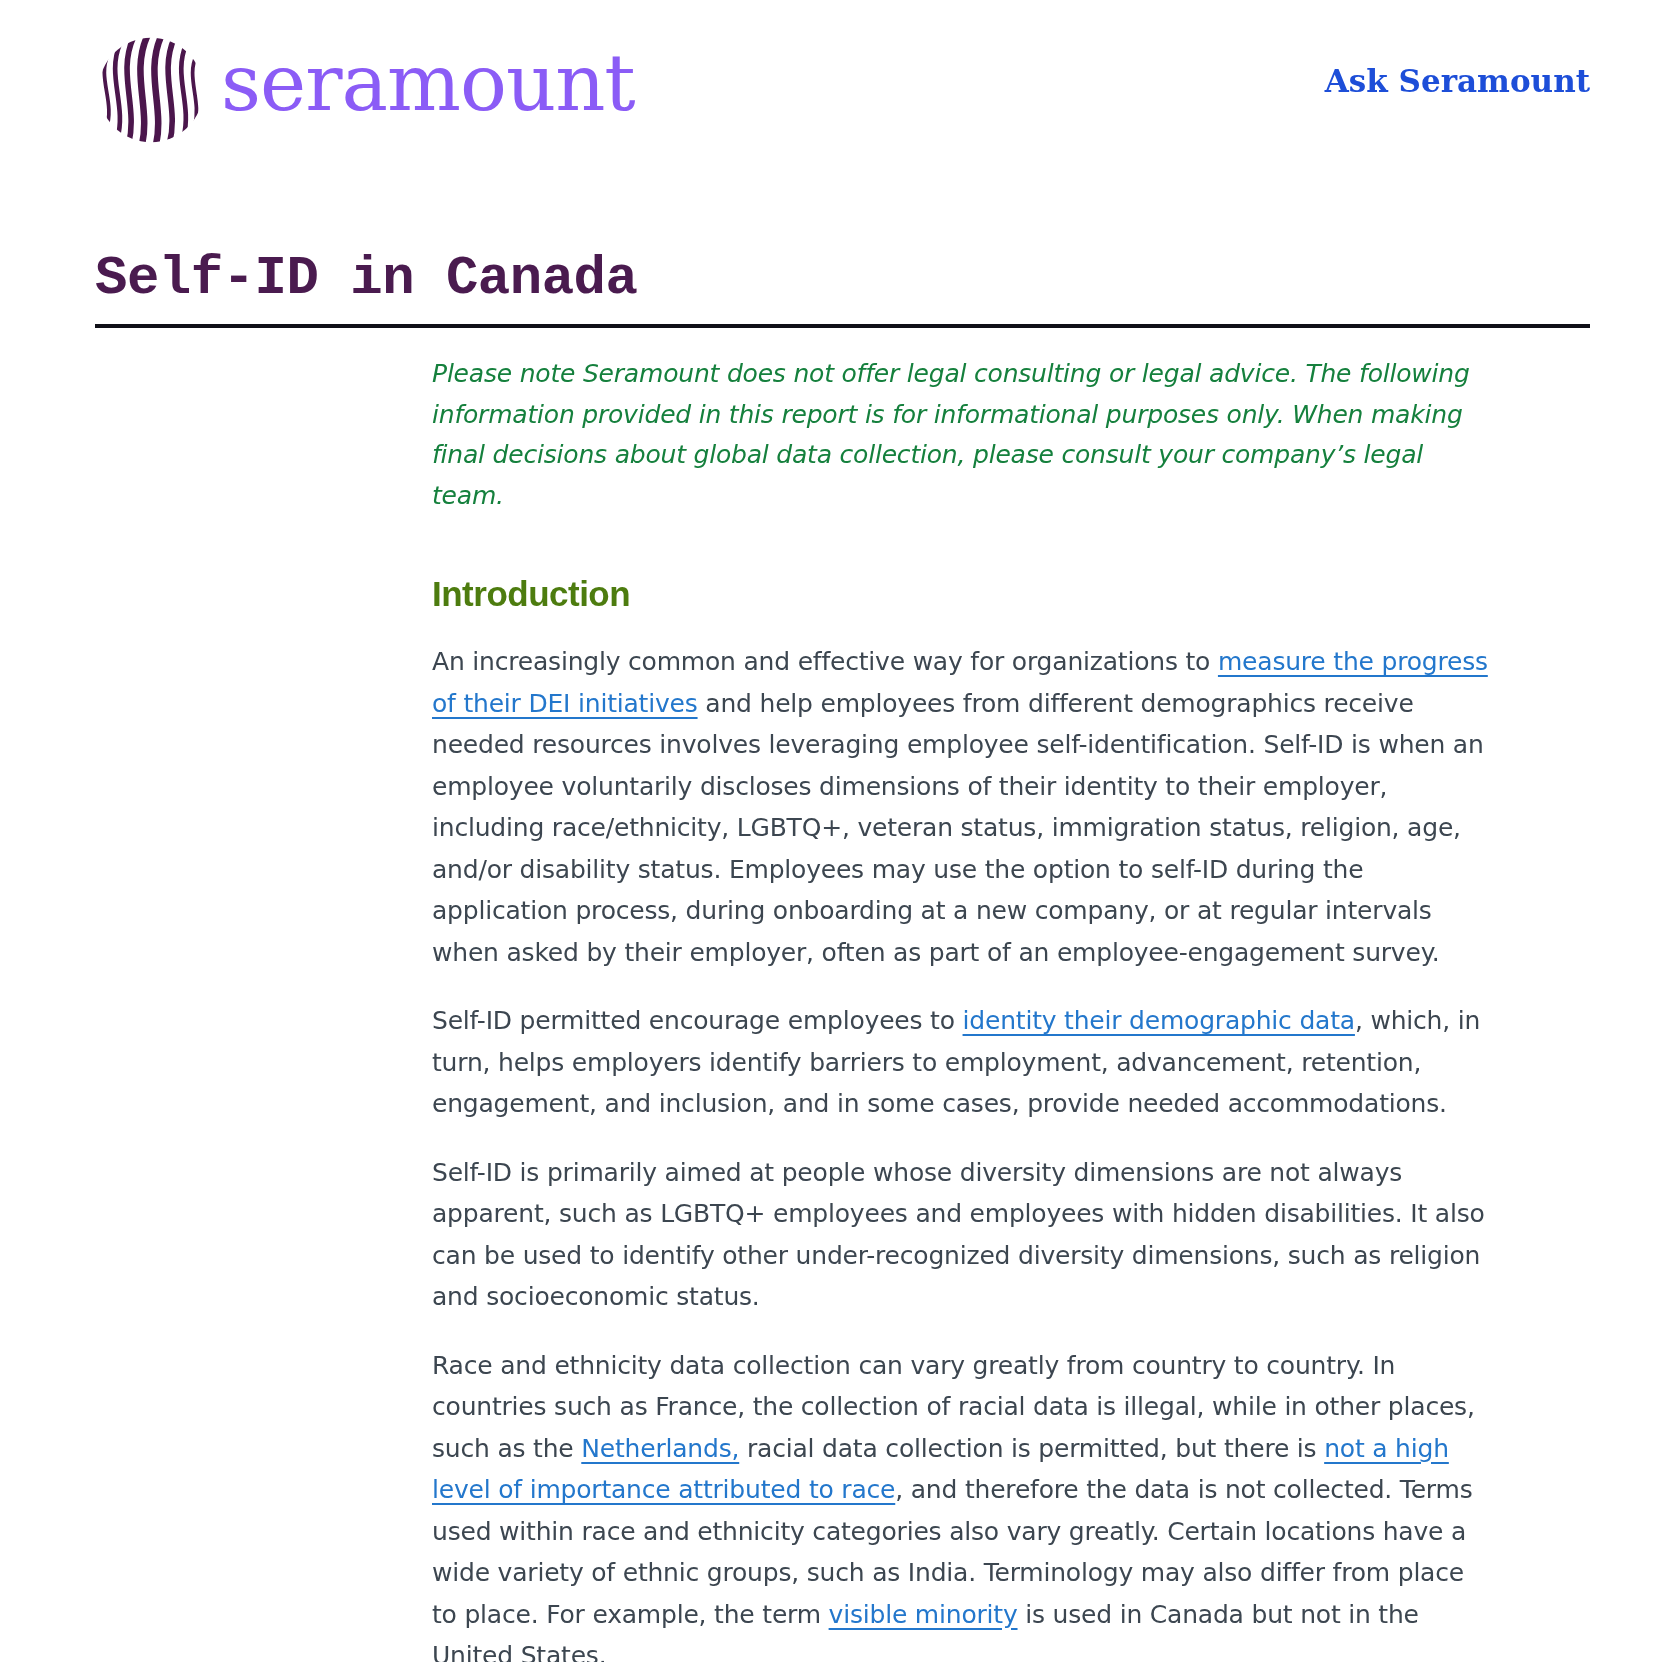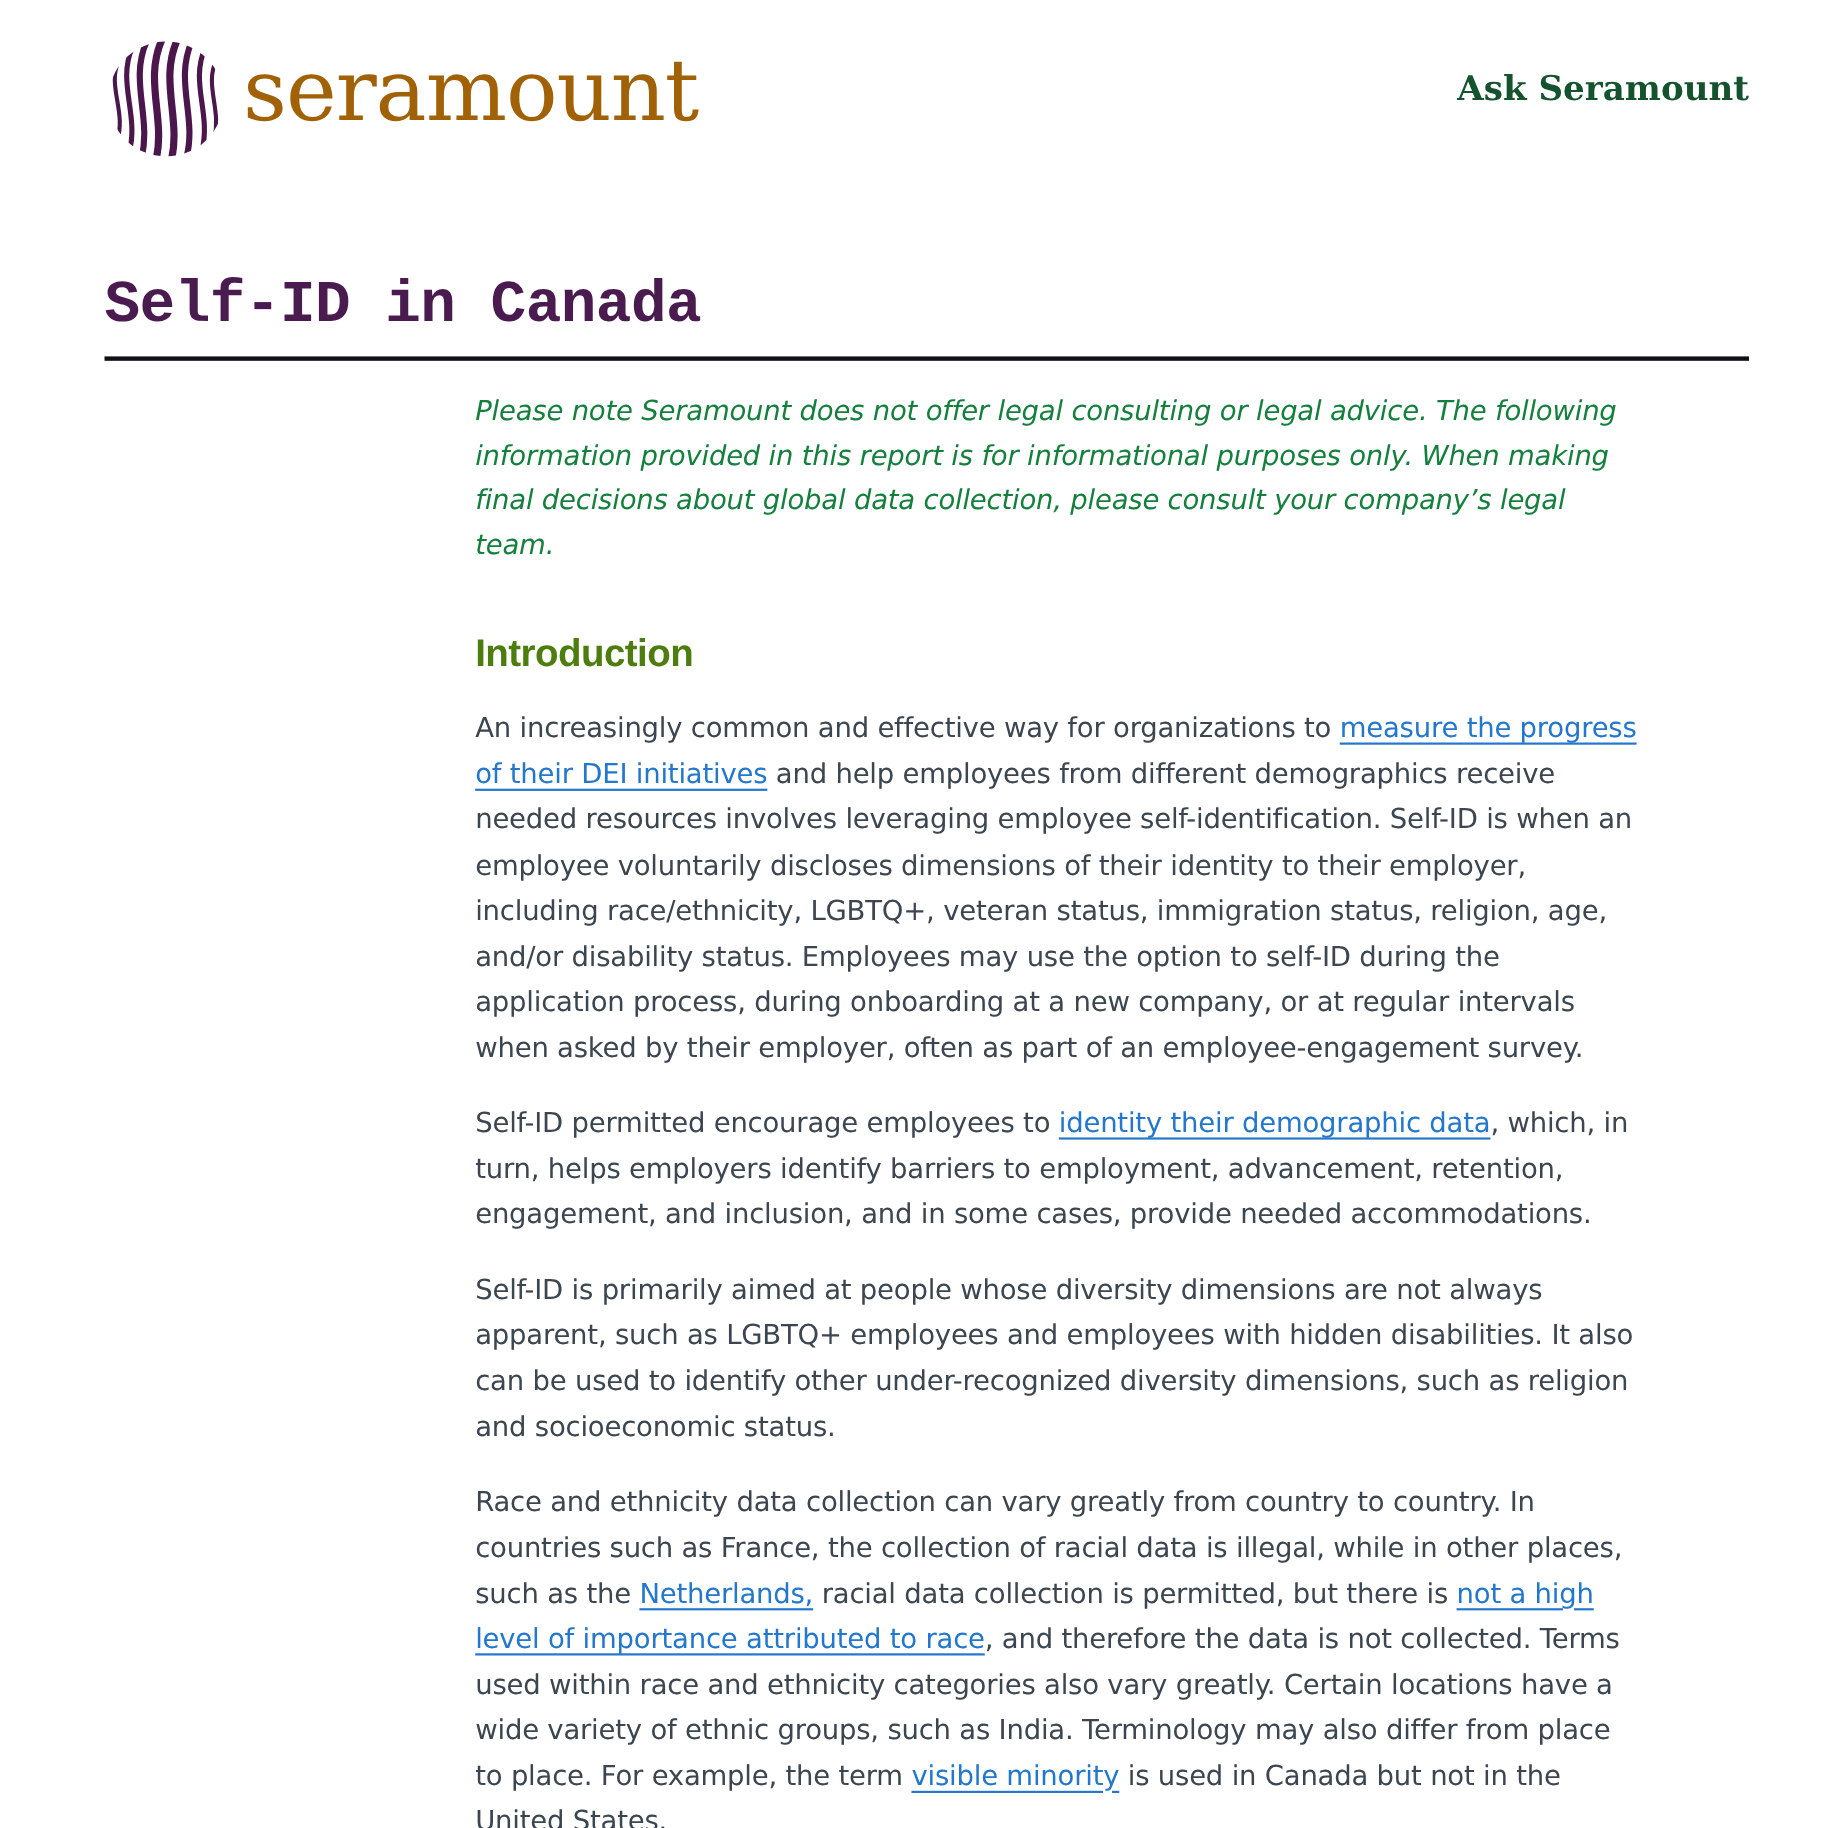--- a/index.html
+++ b/index.html
@@ -24,30 +24,30 @@
   .brand {
     display: flex;
     align-items: center;
     gap: 14px;
   }
   .brand-icon { width: 112px; height: 112px; display: block; }
   .brand-name {
     font-family: "DejaVu Serif", serif;
     font-size: 78px;
     font-weight: 400;
-    color: #a16207;
+    color: #8b5cf6;
     letter-spacing: -1px;
     line-height: 1;
     padding-bottom: 14px;
   }
   .ask-link {
     font-family: "DejaVu Serif", serif;
     font-size: 31px;
     font-weight: 700;
-    color: #14532d;
+    color: #1d4ed8;
     text-decoration: none;
     margin-top: -18px;
   }
   
   .doc-title {
     margin-top: 98px;
     font-family: Liberation Mono, monospace;
     font-size: 54px;
     font-weight: 700;
     color: #4a1b4f;

